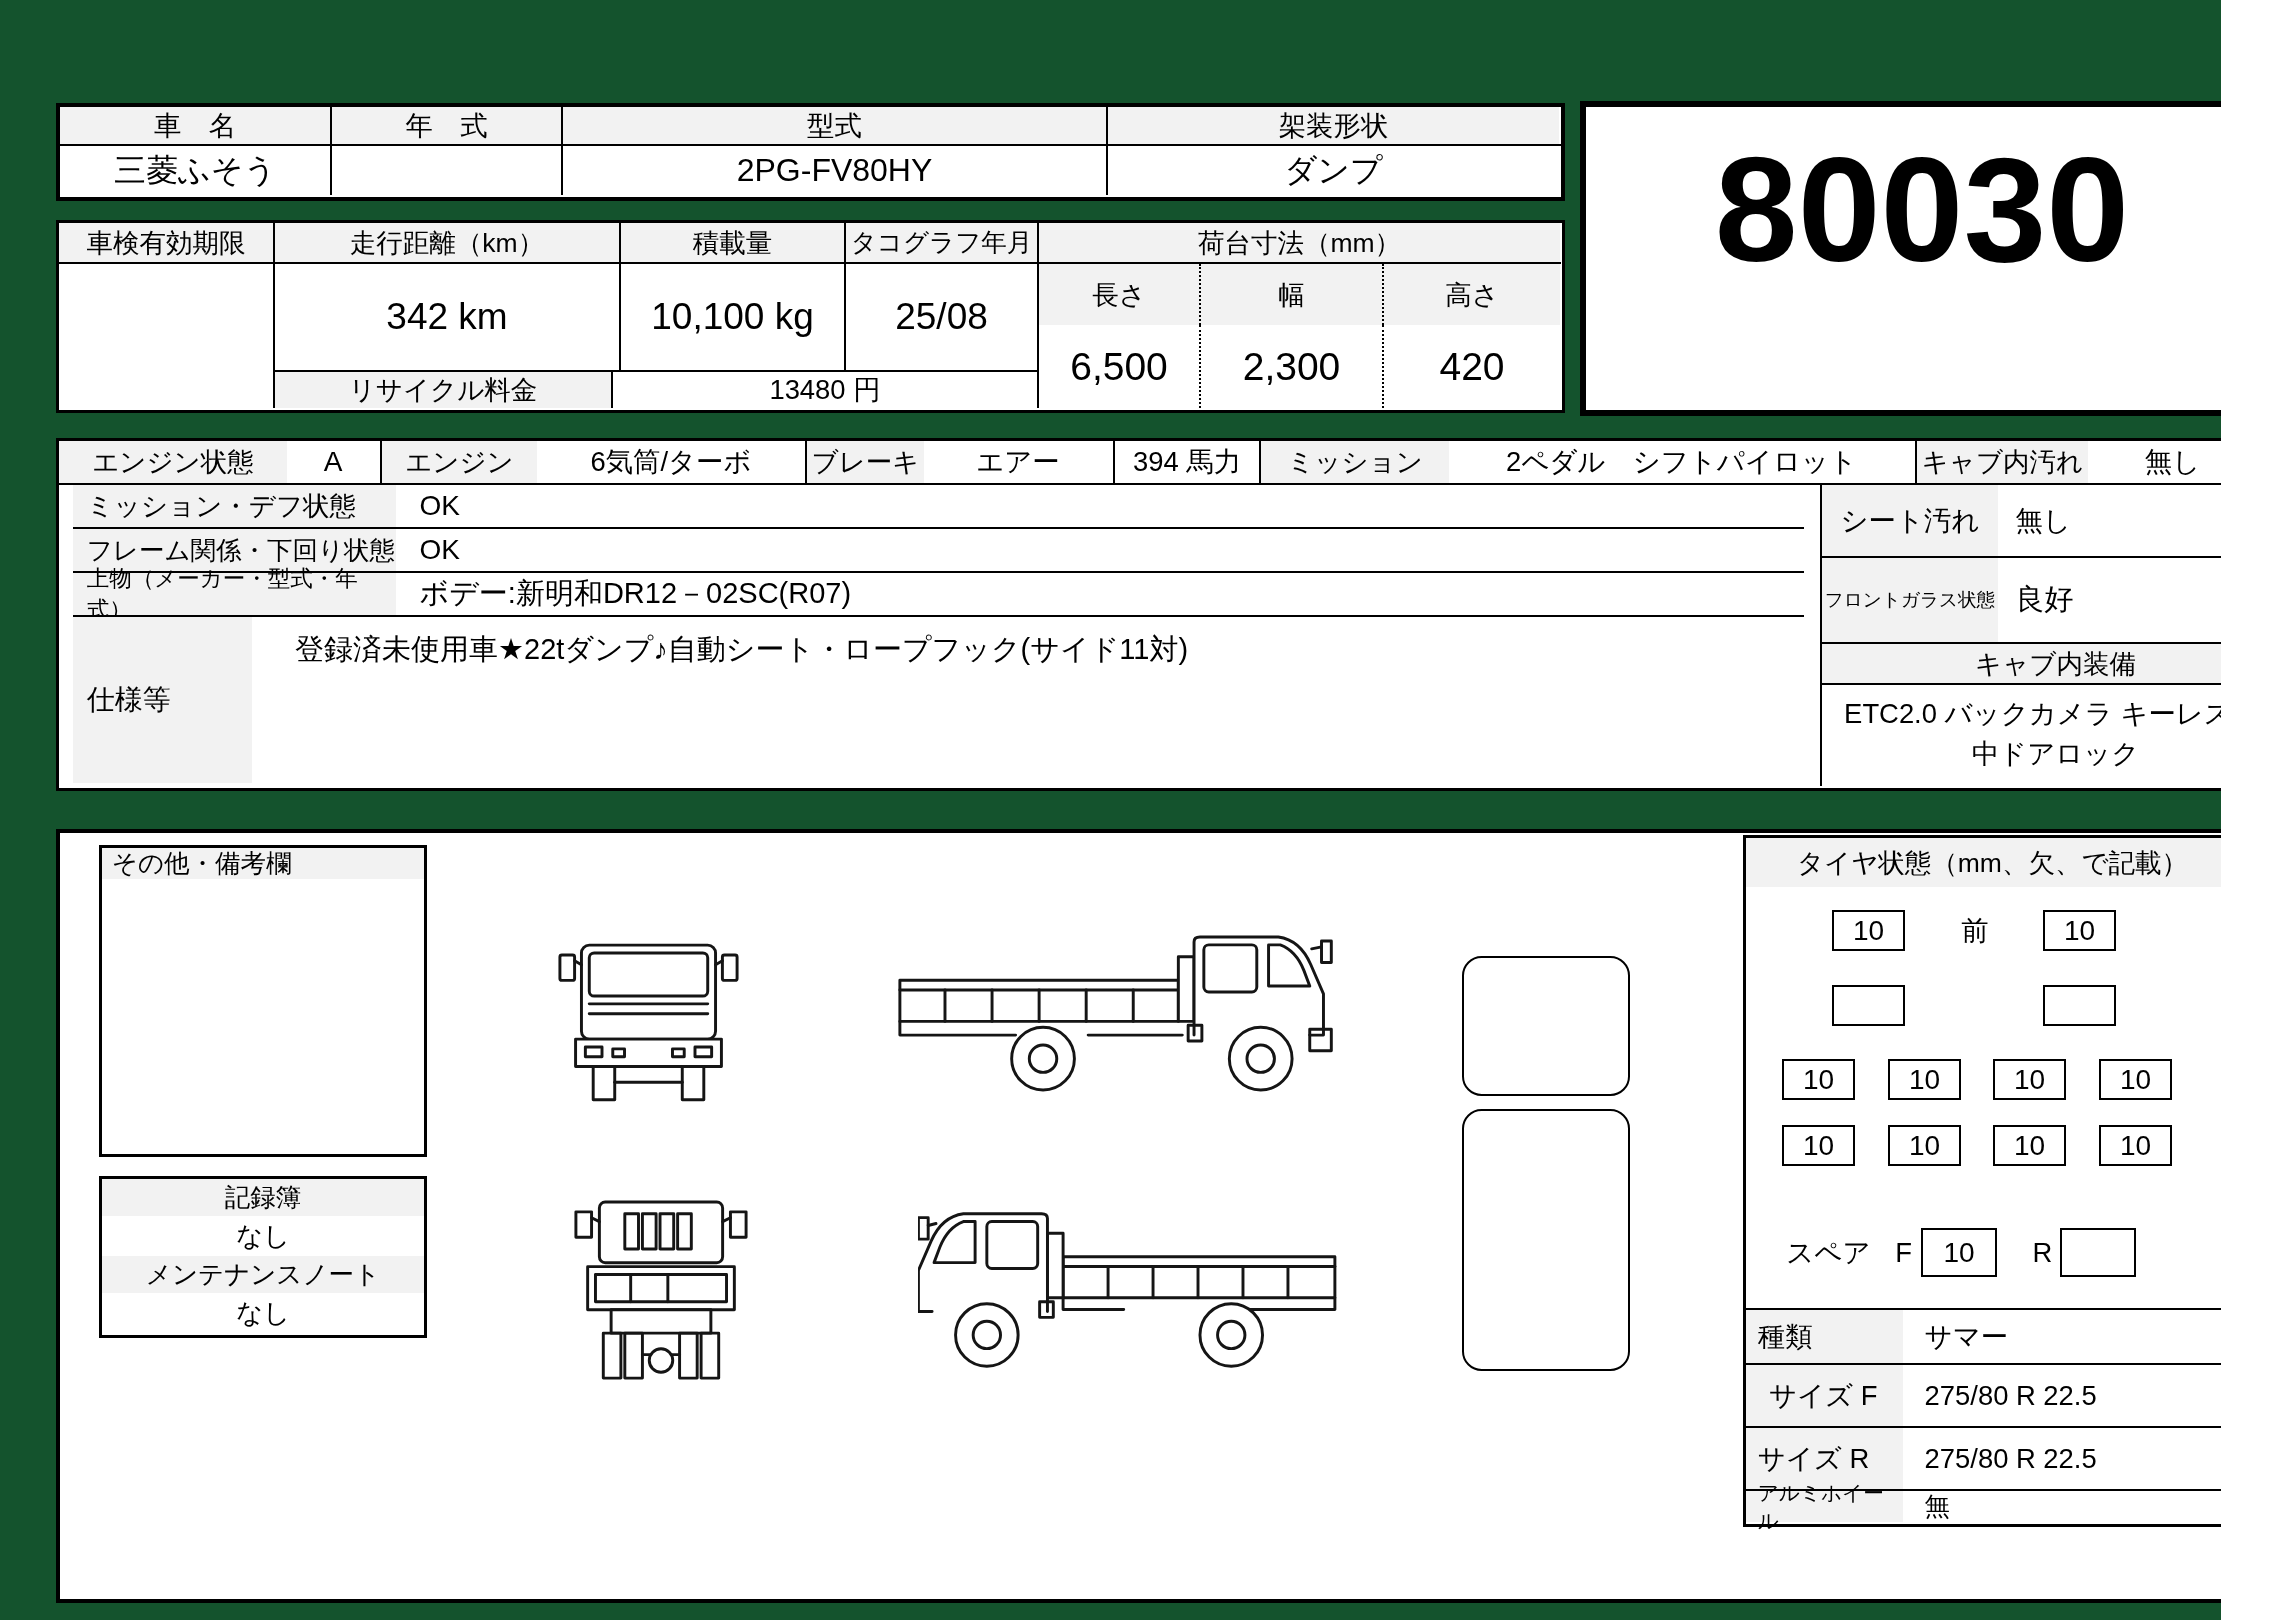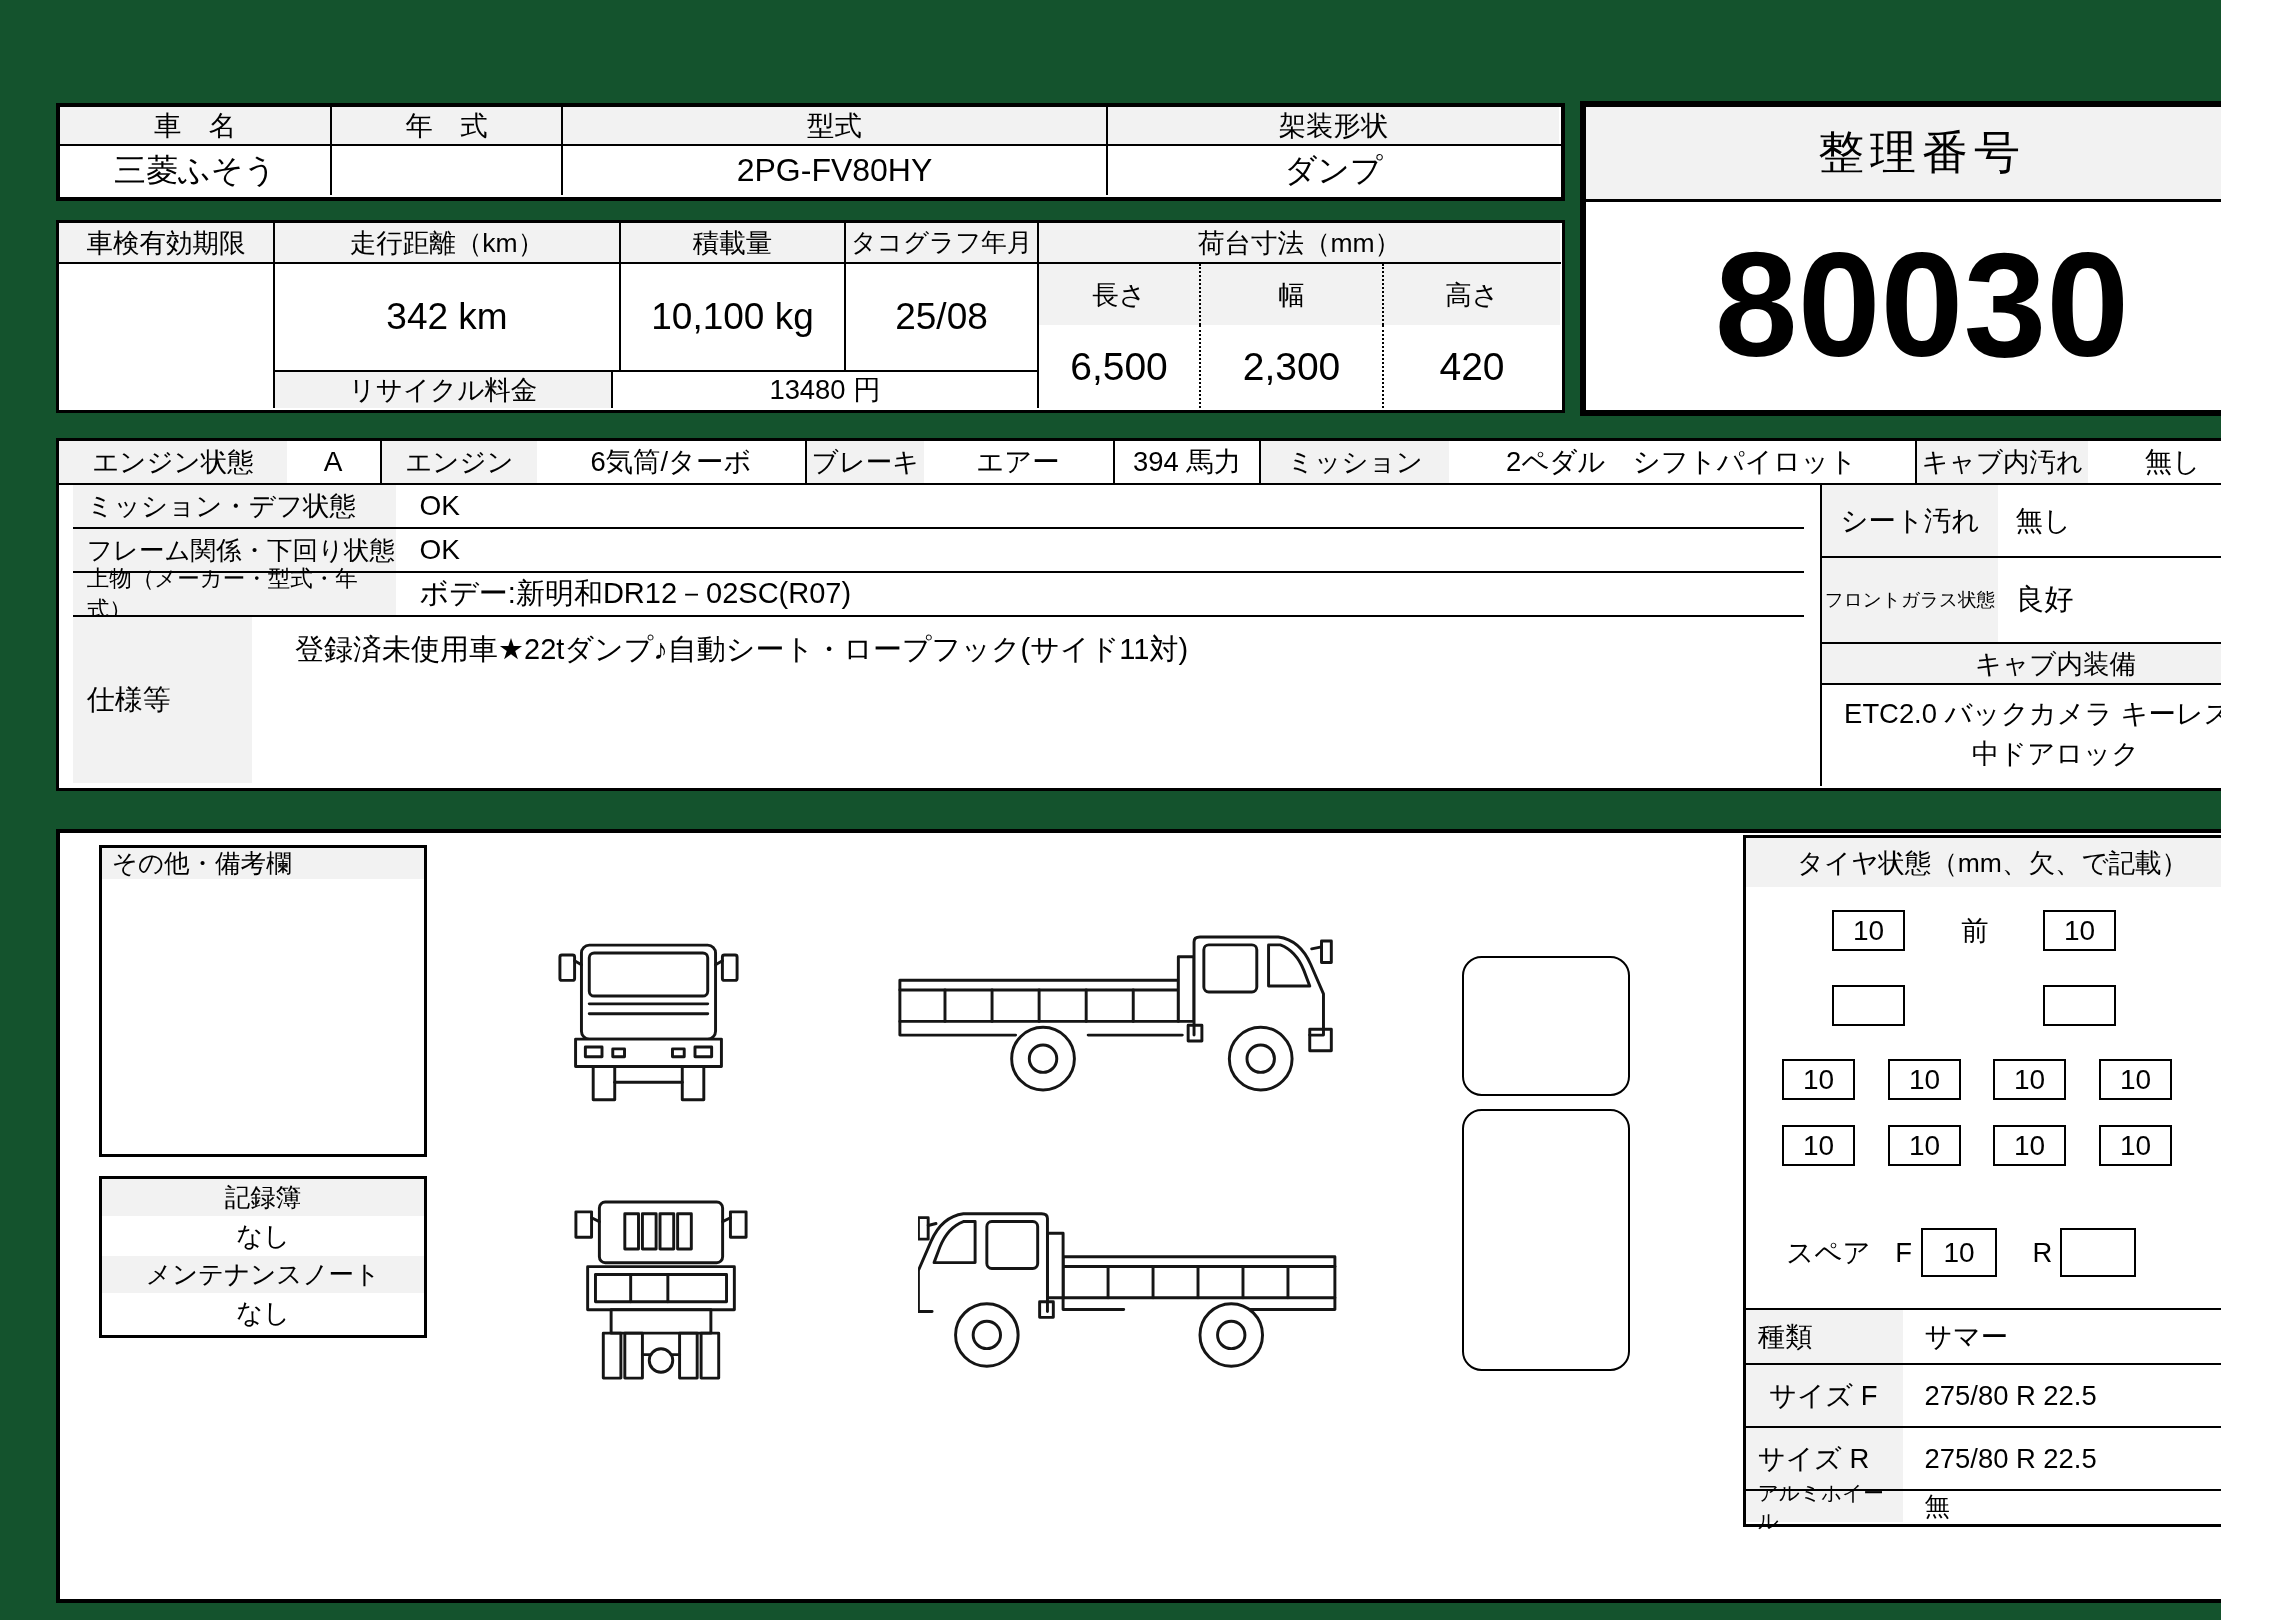--- a/index.html
+++ b/index.html
@@ -35,21 +35,20 @@
     </div>
     <div class="flex" style="height:49px;">
       <div class="cell br3" style="width:272px; font-size:32px;">三菱ふそう</div>
       <div class="cell br3" style="width:231px; font-size:32px;"></div>
       <div class="cell br3" style="width:545px; font-size:32px;">2PG-FV80HY</div>
       <div class="cell" style="width:451px; font-size:32px;">ダンプ</div>
     </div>
   </div>
 
   <div class="abs" style="left:1580px; top:101px; width:684px; height:315px; border:6.9px solid #000; background:#fff;">
-    <div class="cell gray" style="height:95px; border-bottom:3.9px solid #000; font-size:46px; letter-spacing:5.9px;">整理番号</div>
     <div class="cell" style="height:206px; font-size:149px; font-weight:bold;">80030</div>
   </div>
 
   <div class="abs" style="left:56px; top:220px; width:1509px; height:193px; border:3.9px solid #000; background:#fff;">
     <div class="abs flex bb3" style="left:0; top:0; width:1502px; height:41px;">
       <div class="cell gray br3" style="width:216px; font-size:26.5px;">車検有効期限</div>
       <div class="cell gray br3" style="width:346px; font-size:26.5px;">走行距離（km）</div>
       <div class="cell gray br3" style="width:225px; font-size:26.5px;">積載量</div>
       <div class="cell gray br3" style="width:193px; font-size:25.5px;">タコグラフ年月</div>
       <div class="cell gray" style="width:521px; font-size:26.5px;">荷台寸法（mm）</div>

